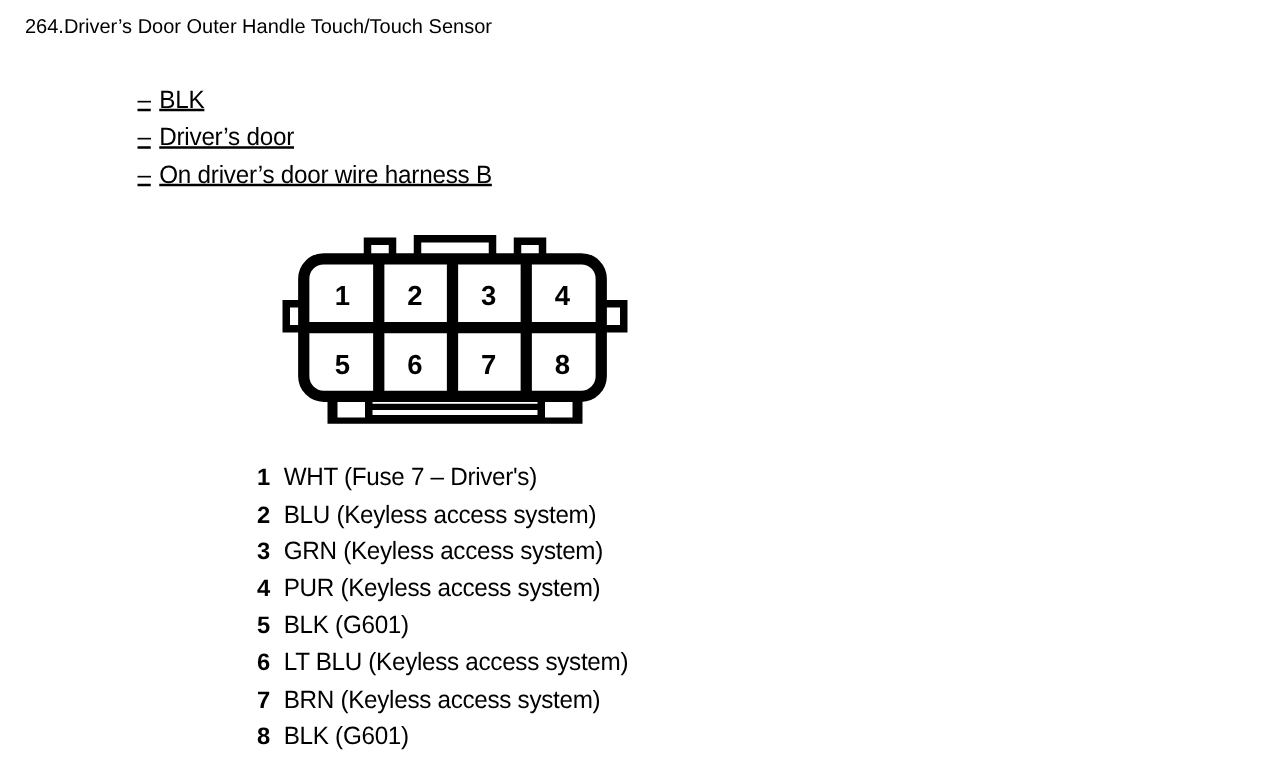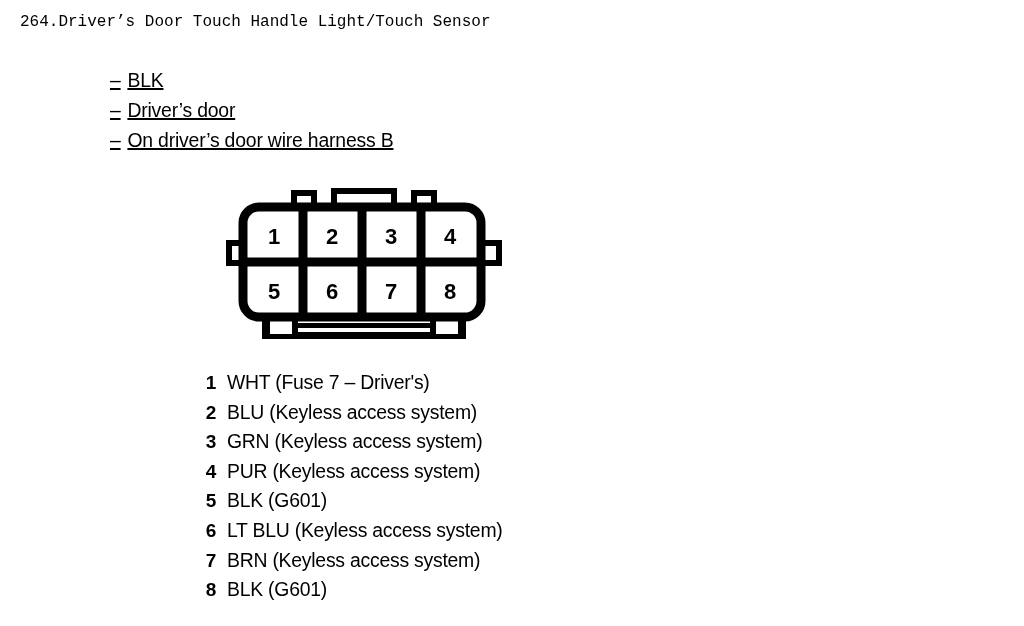--- a/index.html
+++ b/index.html
@@ -17,21 +17,20 @@
   }
 
   
   #title-row {
     position: absolute;
     left: 20px;
     top: 13px;
     display: flex;
     align-items: flex-start;
     white-space: nowrap;
-    font-family: Liberation Mono, monospace;
   }
 
   
   #bullets {
     position: absolute;
     left: 110px;
     top: 65px;
     text-decoration: underline;
   }
   .bullet-line {
@@ -72,21 +71,21 @@
     letter-spacing: -0.25px;
     transform: scaleX(0.97);
     transform-origin: left center;
   }
 </style>
 </head>
 <body>
 
 <div id="title-row">
   <span>264.</span>
-  <span>Driver’s Door Touch Handle Light/Touch Sensor</span>
+  <span>Driver’s Door Outer Handle Touch/Touch Sensor</span>
 </div>
 
 <div id="bullets">
   <div class="bullet-line">
     <span class="bullet-dash">–</span><span>BLK</span>
   </div>
   <div class="bullet-line">
     <span class="bullet-dash">–</span><span>Driver’s door</span>
   </div>
   <div class="bullet-line">

